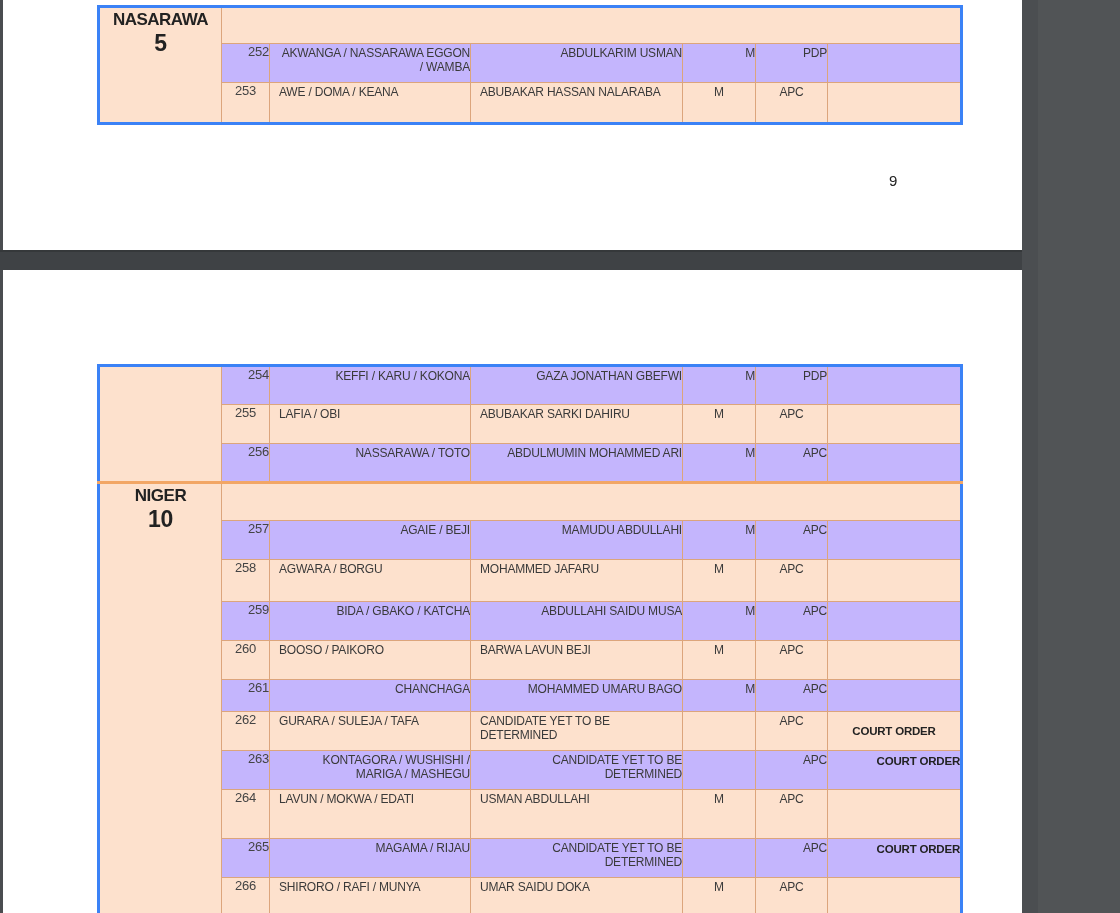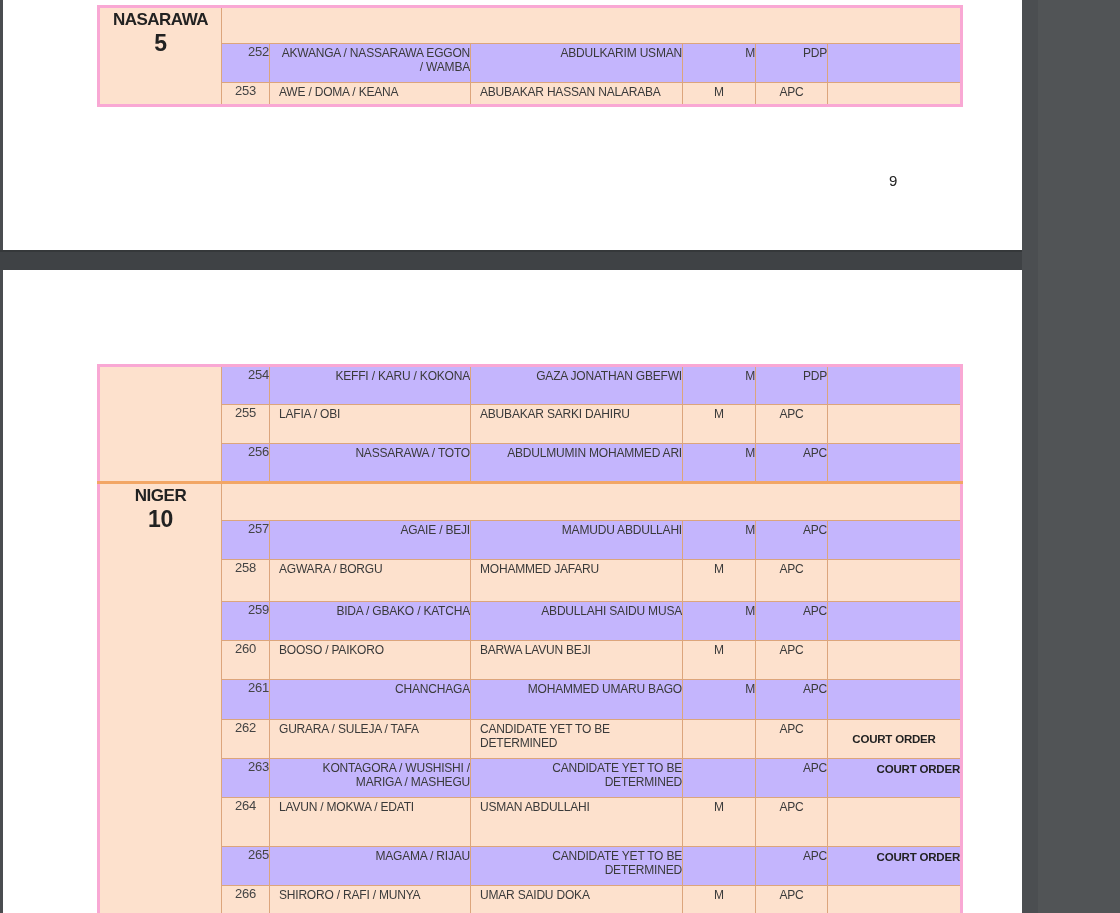--- a/index.html
+++ b/index.html
@@ -18,21 +18,21 @@
   .shadow { position: absolute; left: 1022px; top: 0; width: 16px; height: 913px; background: #4b4e51; }
 
   table.rt {
     position: absolute; border-collapse: collapse; table-layout: fixed;
     font-size: 12px; color: #3a3a3a; letter-spacing: -0.2px;
   }
   table.rt td {
     border: 1px solid #dca57c; vertical-align: top; padding: 0; overflow: hidden;
     line-height: 14px;
   }
-  table.rt { border: 3px solid #f9a8d4; }
+  table.rt { border: 3px solid #3b82f6; }
   td.state {
     background: #fde1cd; text-align: center; vertical-align: top !important;
     font-weight: bold; color: #222;
   }
   td.state .sname { display: block; font-size: 17px; line-height: 20px; padding-top: 2px; letter-spacing: -0.5px; }
   td.state .scount { display: block; font-size: 23px; line-height: 26px; }
   td.hdr { background: #fde1cd; }
   tr.peach td.c { background: #fde1cd; }
   tr.white td.c { background: #c4b5fd; text-align: right; }
   td.num { text-align: center; padding-top: 1px !important; font-size: 13px; color: #444; }
@@ -68,21 +68,21 @@
       <td class="hdr" colspan="6"></td>
     </tr>
     <tr class="white" style="height:39px">
       <td class="c num">252</td>
       <td class="c cons">AKWANGA / NASSARAWA EGGON / WAMBA</td>
       <td class="c cand">ABDULKARIM USMAN</td>
       <td class="c gender">M</td>
       <td class="c party">PDP</td>
       <td class="c remarks"></td>
     </tr>
-    <tr class="peach" style="height:23px">
+    <tr class="peach" style="height:41px">
       <td class="c num">253</td>
       <td class="c cons">AWE / DOMA / KEANA</td>
       <td class="c cand">ABUBAKAR HASSAN NALARABA</td>
       <td class="c gender">M</td>
       <td class="c party">APC</td>
       <td class="c remarks"></td>
     </tr>
   </tbody>
     </table>
   <div class="page-number">9</div>
@@ -161,21 +161,21 @@
       <td class="c remarks"></td>
     </tr>
     <tr class="peach" style="height:39px">
       <td class="c num">260</td>
       <td class="c cons">BOOSO / PAIKORO</td>
       <td class="c cand">BARWA LAVUN BEJI</td>
       <td class="c gender">M</td>
       <td class="c party">APC</td>
       <td class="c remarks"></td>
     </tr>
-    <tr class="white" style="height:40px">
+    <tr class="white" style="height:32px">
       <td class="c num">261</td>
       <td class="c cons">CHANCHAGA</td>
       <td class="c cand">MOHAMMED UMARU BAGO</td>
       <td class="c gender">M</td>
       <td class="c party">APC</td>
       <td class="c remarks"></td>
     </tr>
     <tr class="peach" style="height:39px">
       <td class="c num">262</td>
       <td class="c cons">GURARA / SULEJA / TAFA</td>

